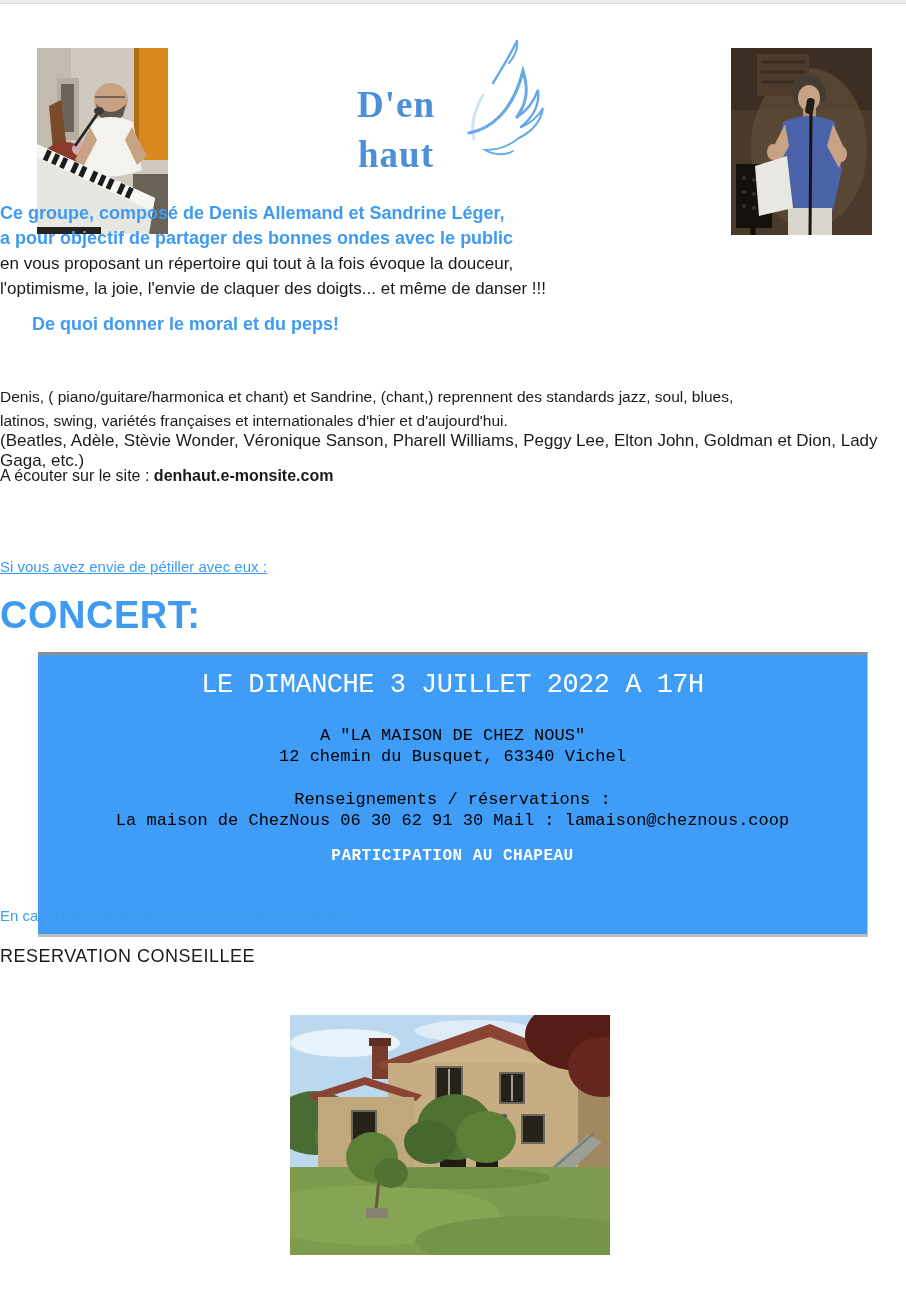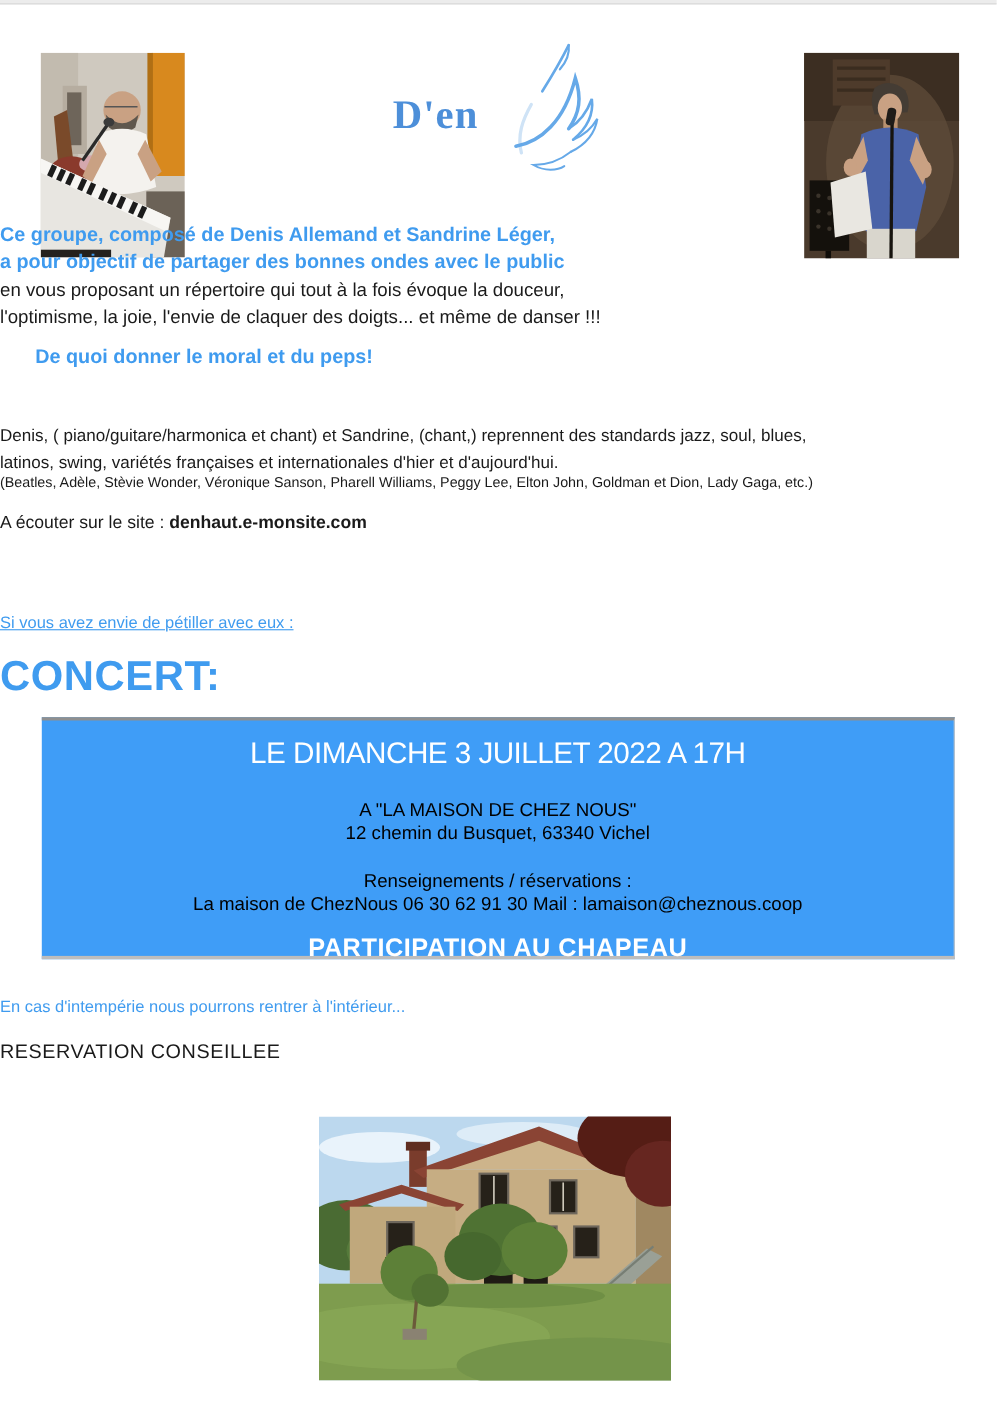--- a/index.html
+++ b/index.html
@@ -25,33 +25,33 @@
     color:var(--logo);letter-spacing:1px;
   }
   .wing{position:absolute;left:455px;top:36px;width:108px;height:138px;color:var(--wing);}
   .center{position:absolute;left:0;right:0;}
   .bold{font-weight:bold;}
   .intro{top:201px;font-size:18px;line-height:25px;}
   .intro .b{font-weight:bold;color:var(--accent);}
   .intro .k{color:#1a1a1a;font-size:17px;}
   .tagline{top:314px;font-size:18px;font-weight:bold;color:var(--accent);padding-left:32px;}
   .repertoire{top:385px;font-size:15.5px;line-height:24px;color:#1a1a1a;}
-  .artists{top:431px;font-size:13px;color:#1a1a1a;}
+  .artists{top:431px;font-size:17px;color:#1a1a1a;}
   .listen{top:467px;font-size:16px;color:#1a1a1a;}
   .invite{top:558px;font-size:15px;color:var(--accent);text-decoration:underline;}
   .concert-heading{top:594px;font-size:38px;font-weight:bold;color:var(--accent);letter-spacing:0.5px;}
   .banner{
-    position:absolute;left:38px;top:652px;width:830px;height:220px;
+    position:absolute;left:38px;top:652px;width:830px;height:285px;
     background:var(--banner);text-align:center;
-    border-top:3px solid #8f8f8f;border-bottom:3px solid #bdbdbd;border-right:1px solid #c6c6c6;
+    border-top:3px solid #8f8f8f;border-bottom:3px solid #bdbdbd;border-right:1px solid #c6c6c6;font-family:Liberation Mono, monospace;
   }
   .banner .date{margin-top:15px;font-size:27px;letter-spacing:-0.5px;color:#ffffff;}
   .banner .venue{margin-top:25px;font-size:17px;line-height:21px;color:#000000;}
   .banner .info{margin-top:22px;font-size:17px;line-height:21px;color:#000000;}
-  .banner .participation{margin-top:16px;font-size:23px;font-weight:bold;letter-spacing:0.5px;color:#ffffff;}
+  .banner .participation{margin-top:16px;font-size:16px;font-weight:bold;letter-spacing:0.5px;color:#ffffff;}
   .weather{top:907px;font-size:15px;color:var(--accent);}
   .reservation{top:946px;font-size:18px;letter-spacing:0.5px;color:#1a1a1a;}
 </style>
 </head>
 <body>
 
 <div class="top-strip"></div>
 
 <svg class="photo photo-left" viewBox="0 0 131 186" preserveAspectRatio="none">
   <rect width="131" height="186" fill="#cfc9bf"></rect>
@@ -88,20 +88,21 @@
     <rect x="70" y="97" width="5" height="11"></rect>
       <rect x="79" y="97" width="5" height="11"></rect>
     <rect x="91" y="97" width="5" height="11"></rect>
       <rect x="100" y="97" width="5" height="11"></rect>
   </g>
   <rect x="0" y="179" width="64" height="7" fill="#24211e"></rect>
 </svg>
 
 <div class="logo-text">
   <div>D'en</div>
+  <div>haut</div>
 </div>
 <svg class="wing" viewBox="0 0 108 136" fill="none" stroke-linecap="round">
   <path d="M28,58 C20,72 15,86 19,102" stroke="#cfe3f6" stroke-width="3"></path>
   <path d="M62,4 C56,16 48,30 38,46" stroke="currentColor" stroke-width="2.4"></path>
   <path d="M62,4 C63,12 60,19 54,26" stroke="currentColor" stroke-width="2"></path>
   <path d="M14,96 C36,92 58,74 68,34 C74,52 72,66 62,80" stroke="currentColor" stroke-width="3.2"></path>
   <path d="M62,80 C72,74 79,64 83,53 C85,68 78,80 66,90" stroke="currentColor" stroke-width="2.4"></path>
   <path d="M66,90 C76,86 84,78 88,71 C86,84 78,94 64,101" stroke="currentColor" stroke-width="2"></path>
   <path d="M64,101 C54,109 42,113 30,113 C40,119 52,118 58,114" stroke="currentColor" stroke-width="1.8"></path>
 </svg>

